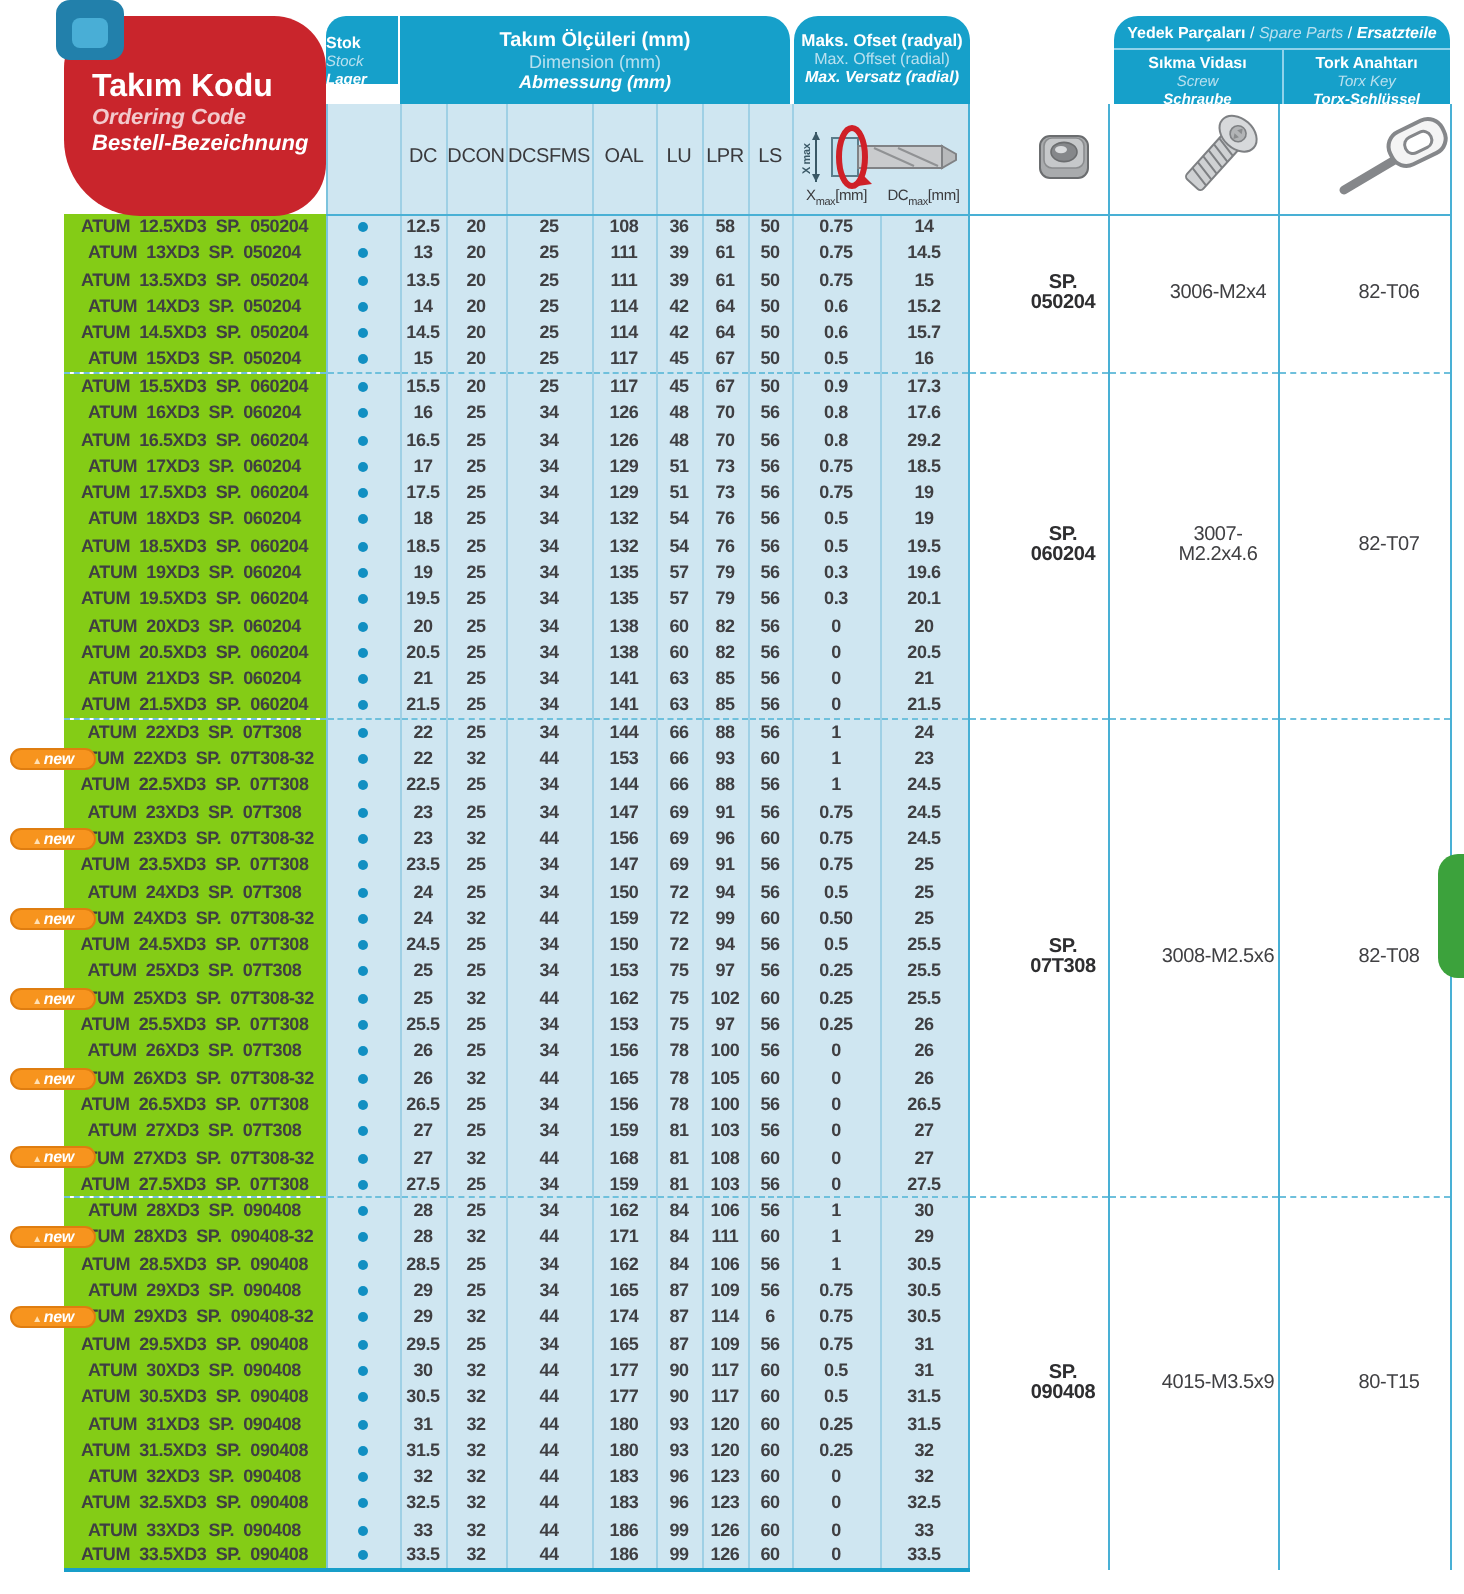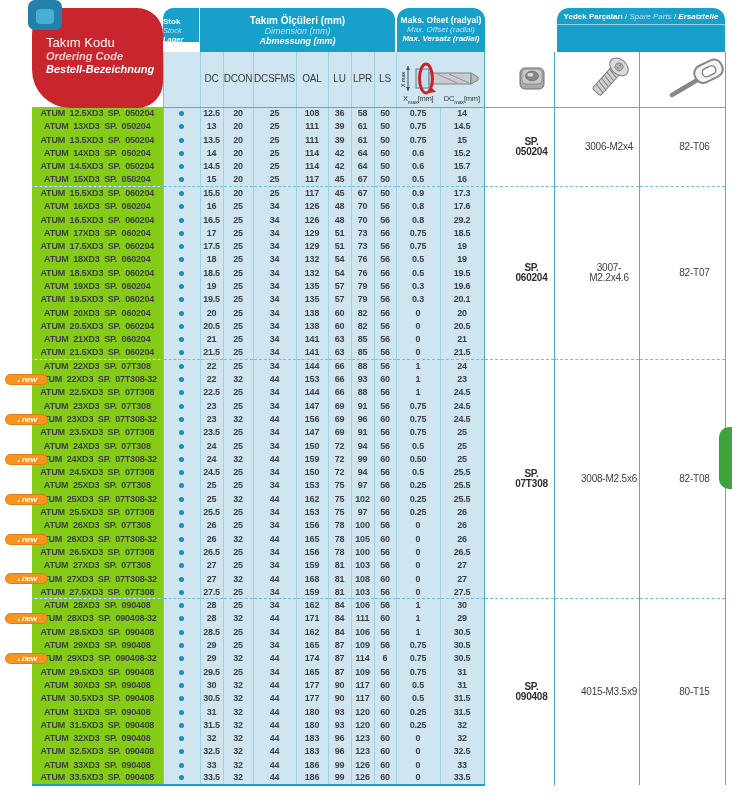--- a/index.html
+++ b/index.html
@@ -3,35 +3,35 @@
 <meta charset="utf-8">
 <style>
   * { margin:0; padding:0; box-sizing:border-box; }
   body { background:#ffffff; font-family:"Liberation Sans", sans-serif; }
   .page { position:relative; width:732px; height:797px; background:#fff; overflow:hidden; }
 
   
   .hdr-box { position:absolute; color:#fff; }
   .red-box { left:32px; top:8px; width:131px; height:100px; background:#c9252c;
              border-radius:26px 26px 26px 38px; padding:27px 0 0 14px; z-index:2; }
-  .red-box .l1 { font-size:13px; font-weight:normal; }
+  .red-box .l1 { font-size:16px; font-weight:bold; }
   .red-box .l2 { font-size:11px; font-weight:bold; font-style:italic; color:#f2c9cc; line-height:1.2; }
   .red-box .l3 { font-size:11px; font-weight:bold; font-style:italic; line-height:1.2; }
 
   .teal { background:#16a0ca; }
   .stock-head { left:163px; top:8px; width:36px; height:34px; border-radius:10px 0 0 0;
                 padding-top:9px; }
   .stock-head .l1 { font-size:8px; font-weight:bold; }
   .stock-head .l2 { font-size:7.5px; font-style:italic; color:#b9e0ef; }
   .stock-head .l3 { font-size:7.5px; font-weight:bold; font-style:italic; }
 
   .dim-head { left:200px; top:8px; width:195px; height:49px; border-radius:0 12px 0 0;
               text-align:center; padding-top:7px; }
   .dim-head .l1, .offset-head .l1 { font-size:10px; font-weight:bold; }
-  .dim-head .l2, .offset-head .l2 { font-size:9px; font-style:italic; color:#b9e0ef; }
+  .dim-head .l2, .offset-head .l2 { font-size:9px; color:#b9e0ef; }
   .dim-head .l3, .offset-head .l3 { font-size:9px; font-weight:bold; font-style:italic; }
 
   .offset-head { left:397px; top:8px; width:88px; height:49px; border-radius:12px 12px 0 0;
                  text-align:center; padding-top:7px; }
   .offset-head .l1 { font-size:8.5px; }
   .offset-head .l2 { font-size:8px; }
   .offset-head .l3 { font-size:8px; }
 
   .insert-head { left:487px; top:8px; width:68px; height:49px; border-radius:12px 12px 0 0;
                  text-align:center; padding-top:8px; }
@@ -125,20 +125,32 @@
   <div class="hdr-box teal offset-head">
     <div class="l1">Maks. Ofset (radyal)</div>
     <div class="l2">Max. Offset (radial)</div>
     <div class="l3">Max. Versatz (radial)</div>
   </div>
 
 
   <div class="hdr-box teal spare-head">
     <div class="spare-top">
       <span class="tr">Yedek Parçaları</span><span> / </span><span class="en">Spare Parts</span><span> / </span><span class="de">Ersatzteile</span>
+    </div>
+    <div class="spare-cols">
+      <div class="spare-col">
+        <div class="l1">Sıkma Vidası</div>
+        <div class="l2">Screw</div>
+        <div class="l3">Schraube</div>
+      </div>
+      <div class="spare-col">
+        <div class="l1">Tork Anahtarı</div>
+        <div class="l2">Torx Key</div>
+        <div class="l3">Torx-Schlüssel</div>
+      </div>
     </div>
   </div>
 
   <table class="cat">
     <colgroup>
       <col style="width:131px">
         <col style="width:37px">
         <col style="width:23px">
         <col style="width:30px">
       <col style="width:43px">

